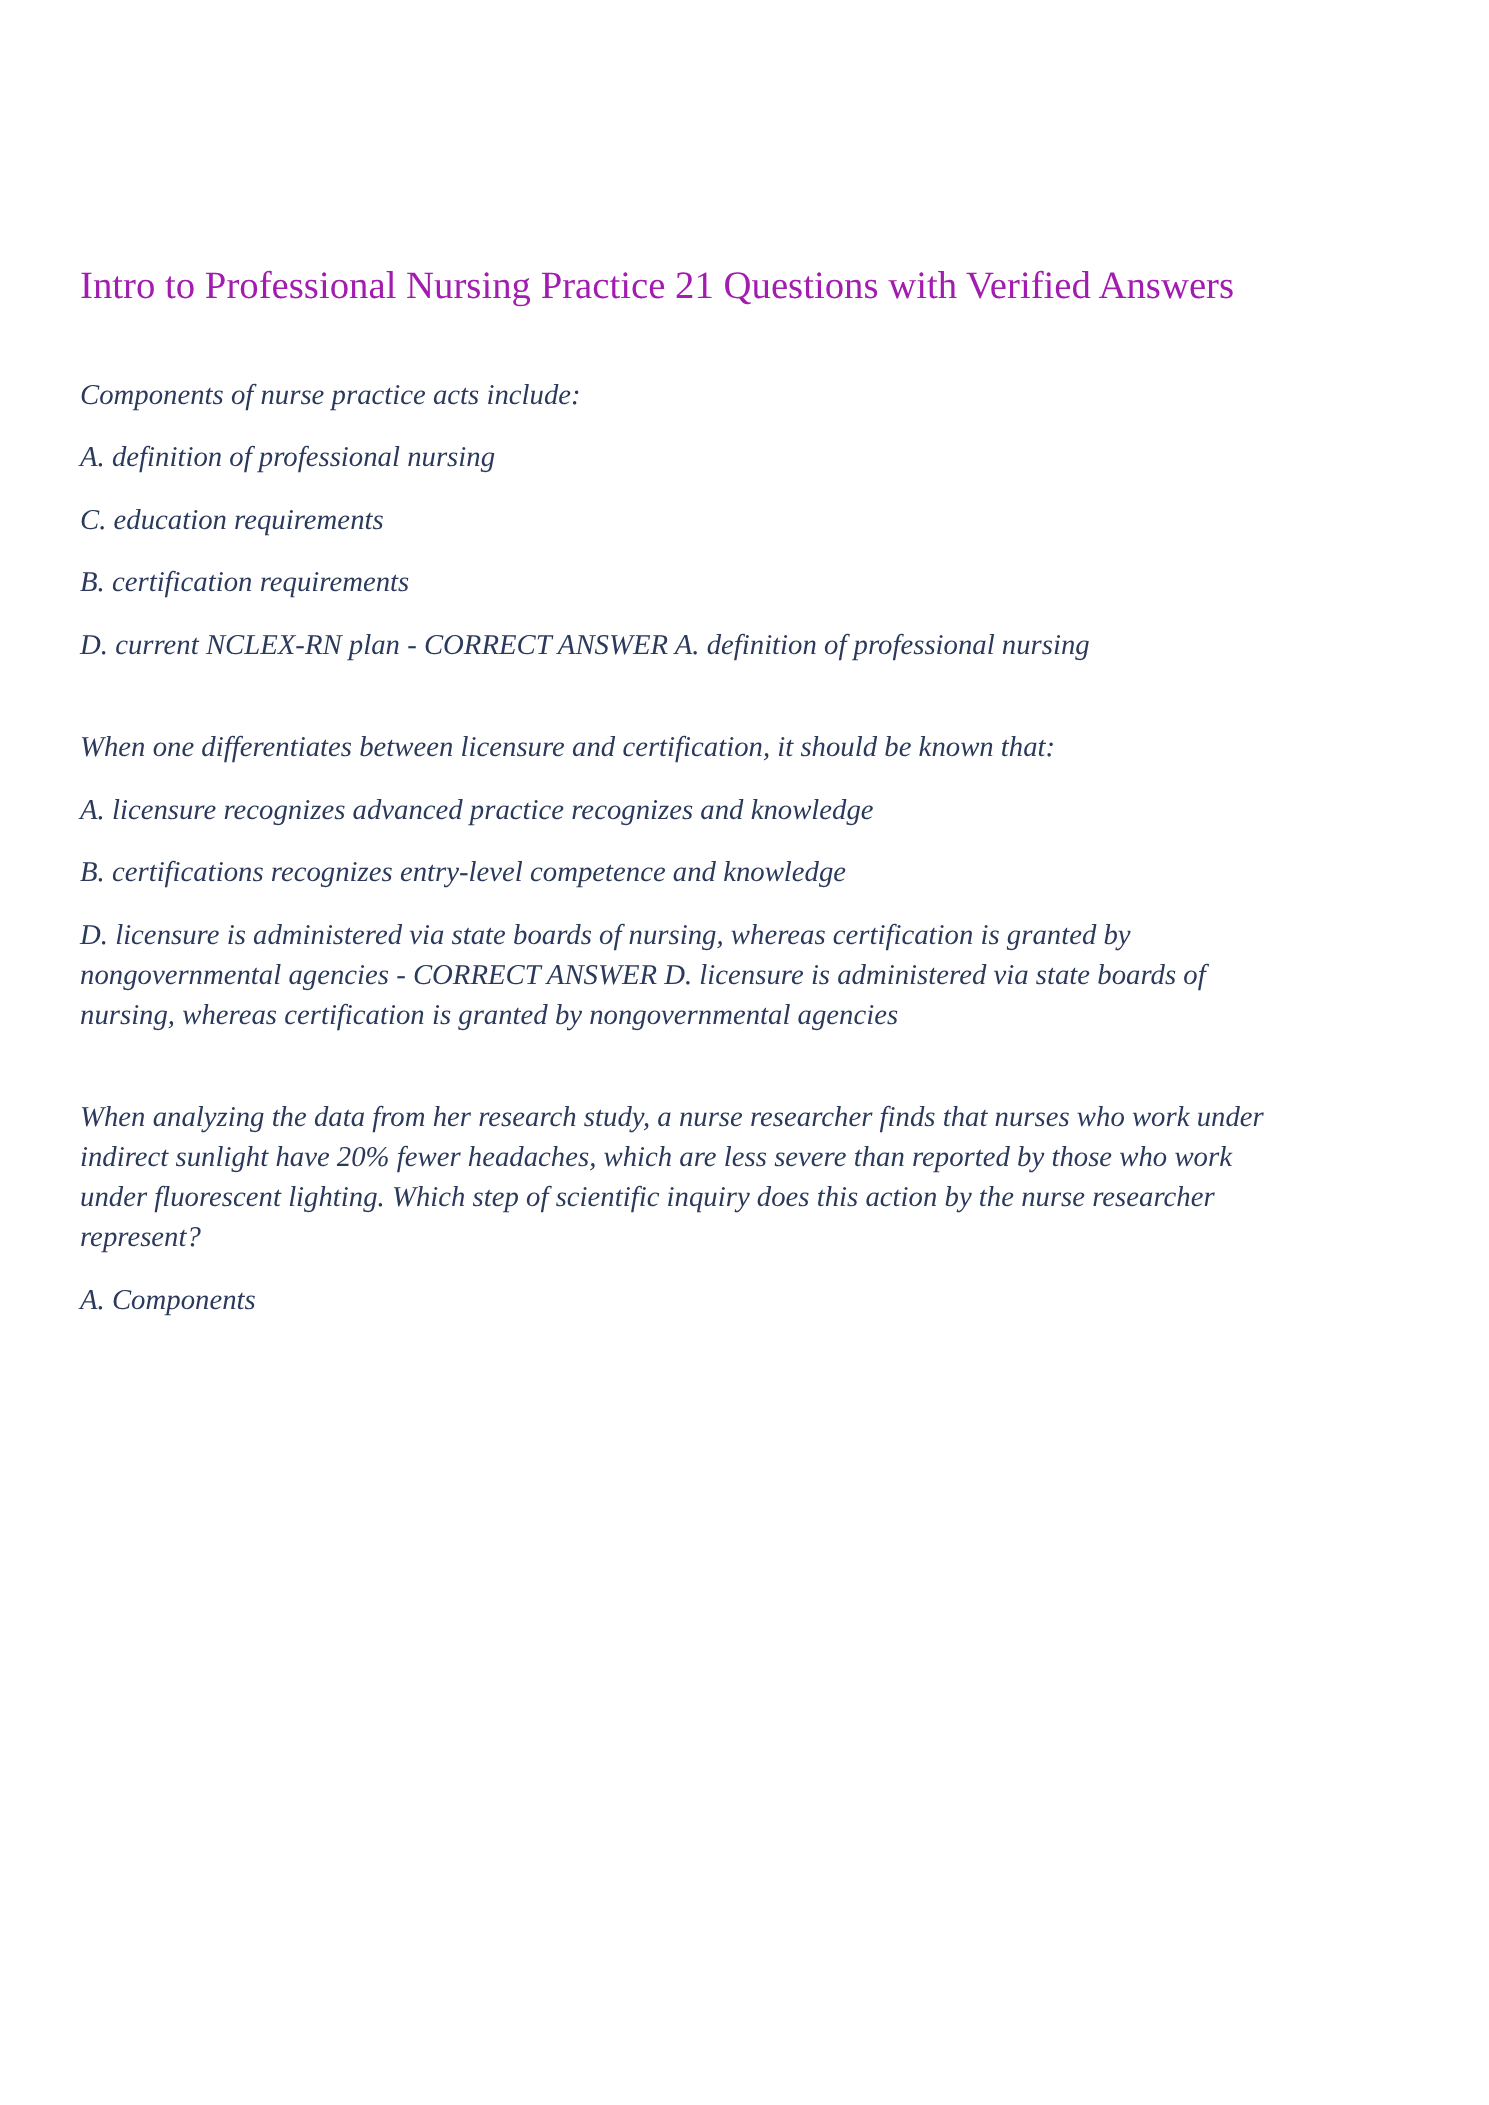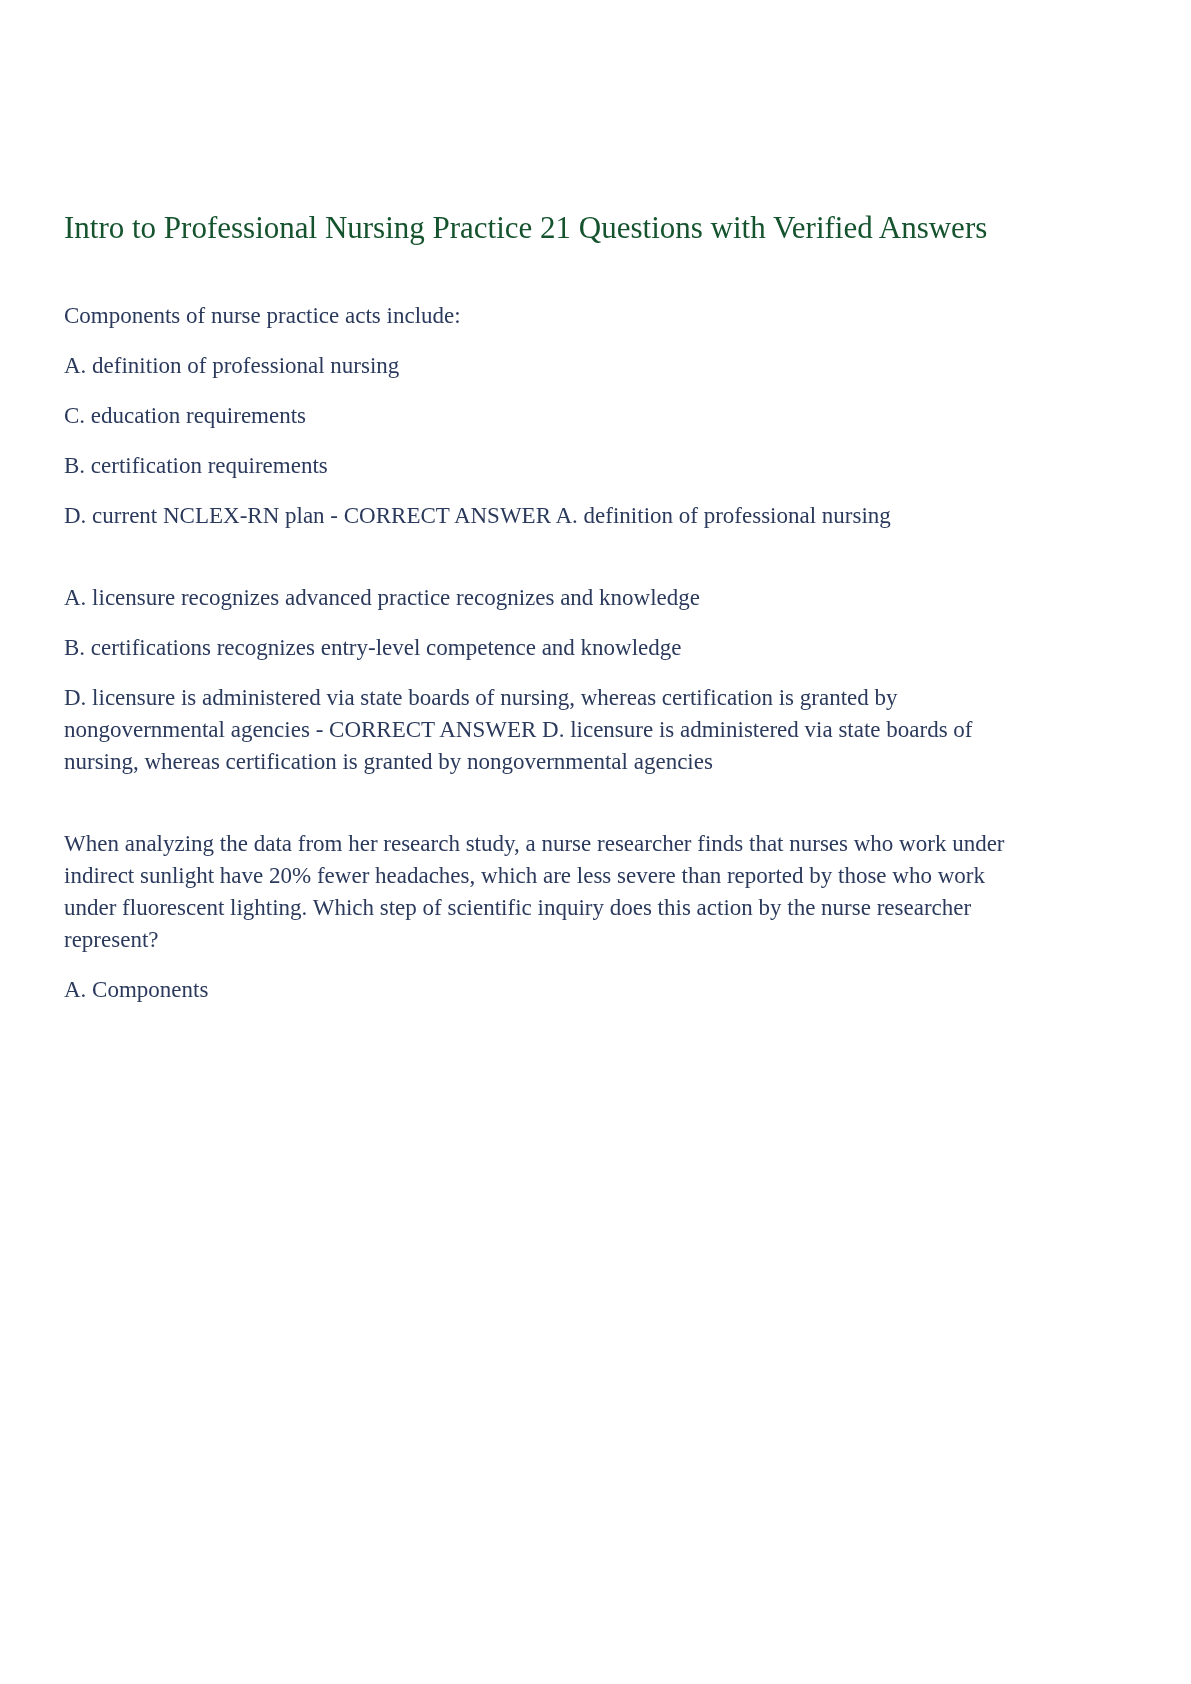--- a/index.html
+++ b/index.html
@@ -18,25 +18,26 @@
     width: 1191px;
     height: 1684px;
     background: #ffffff;
     padding: 206px 161px 0 64px;
   }
   .doc-title {
     font-family: "Liberation Serif", serif;
     font-size: 31px;
     line-height: 44px;
     font-weight: normal;
-    color: #14532d;
+    color: #a21caf;
     margin: 0 0 50px 0;
   }
   .question-block {
     margin: 0 0 50px 0;
+    font-style: italic;
   }
   .question-block:last-child {
     margin-bottom: 0;
   }
   .question-block p {
     font-size: 23px;
     line-height: 32px;
     color: #2b3a5c;
     margin: 0 0 18px 0;
   }
@@ -53,20 +54,21 @@
 
   <section class="question-block">
     <p>Components of nurse practice acts include:</p>
     <p>A. definition of professional nursing</p>
     <p>C. education requirements</p>
     <p>B. certification requirements</p>
     <p>D. current NCLEX-RN plan - CORRECT ANSWER A. definition of professional nursing</p>
   </section>
 
   <section class="question-block">
+    <p>When one differentiates between licensure and certification, it should be known that:</p>
     <p>A. licensure recognizes advanced practice recognizes and knowledge</p>
     <p>B. certifications recognizes entry-level competence and knowledge</p>
     <p>D. licensure is administered via state boards of nursing, whereas certification is granted by nongovernmental agencies - CORRECT ANSWER D. licensure is administered via state boards of nursing, whereas certification is granted by nongovernmental agencies</p>
   </section>
 
   <section class="question-block">
     <p>When analyzing the data from her research study, a nurse researcher finds that nurses who work under indirect sunlight have 20% fewer headaches, which are less severe than reported by those who work under fluorescent lighting. Which step of scientific inquiry does this action by the nurse researcher represent?</p>
     <p>A. Components</p>
   </section>
 

